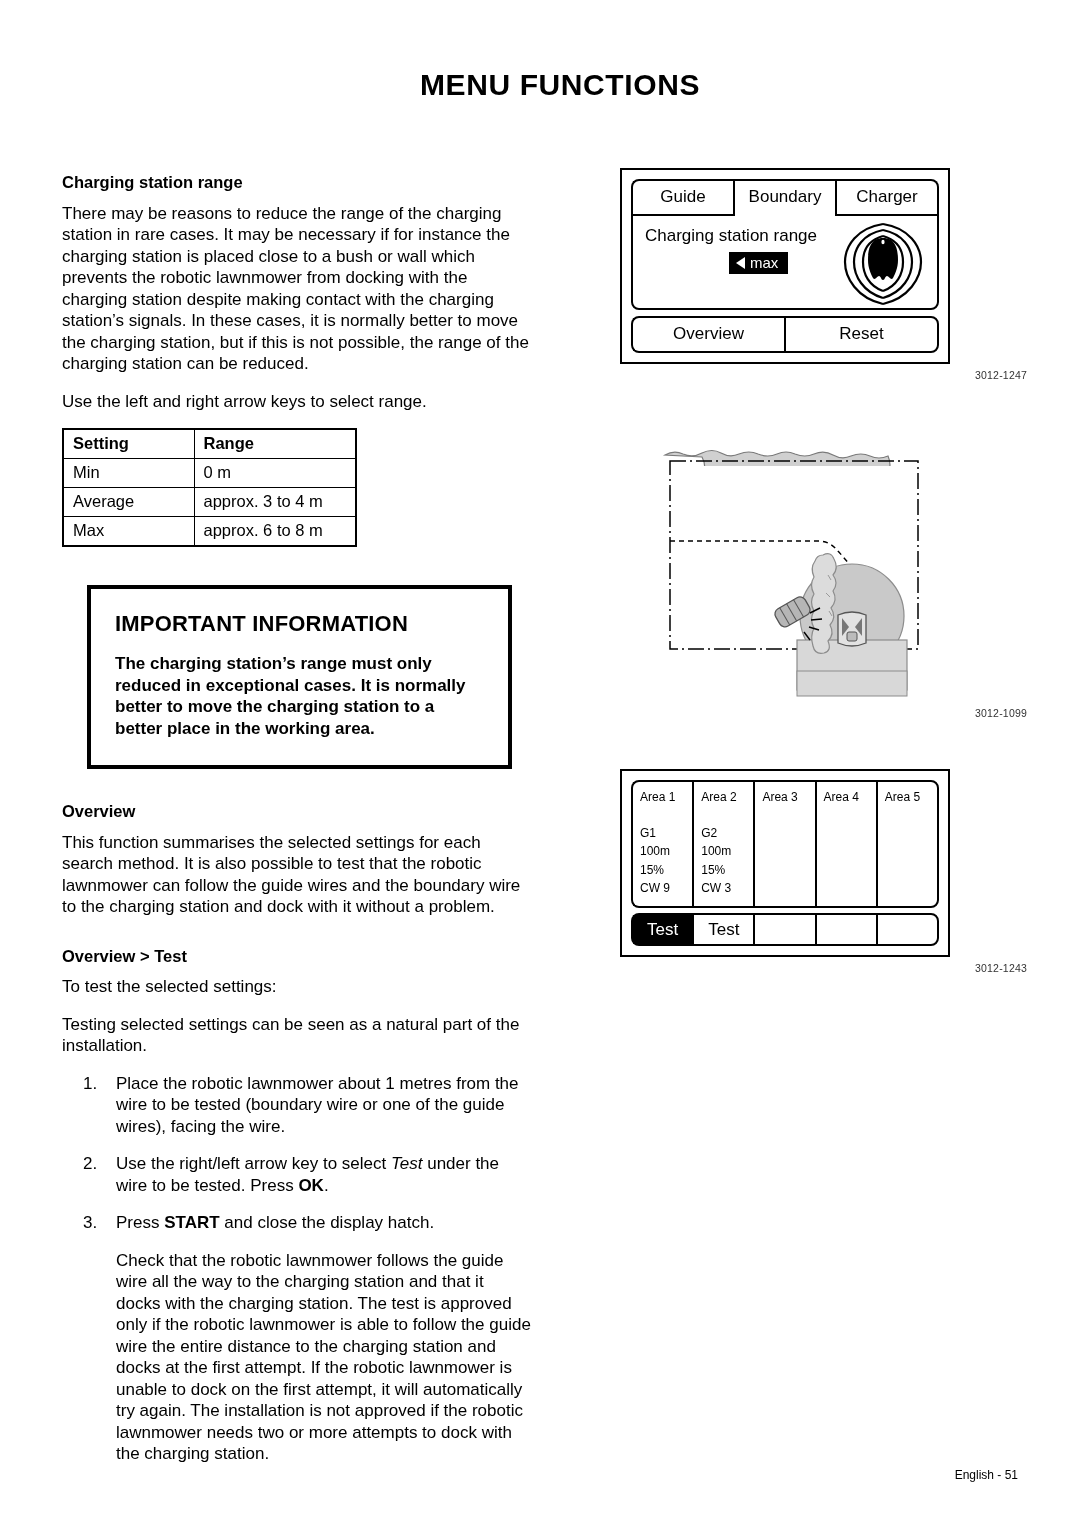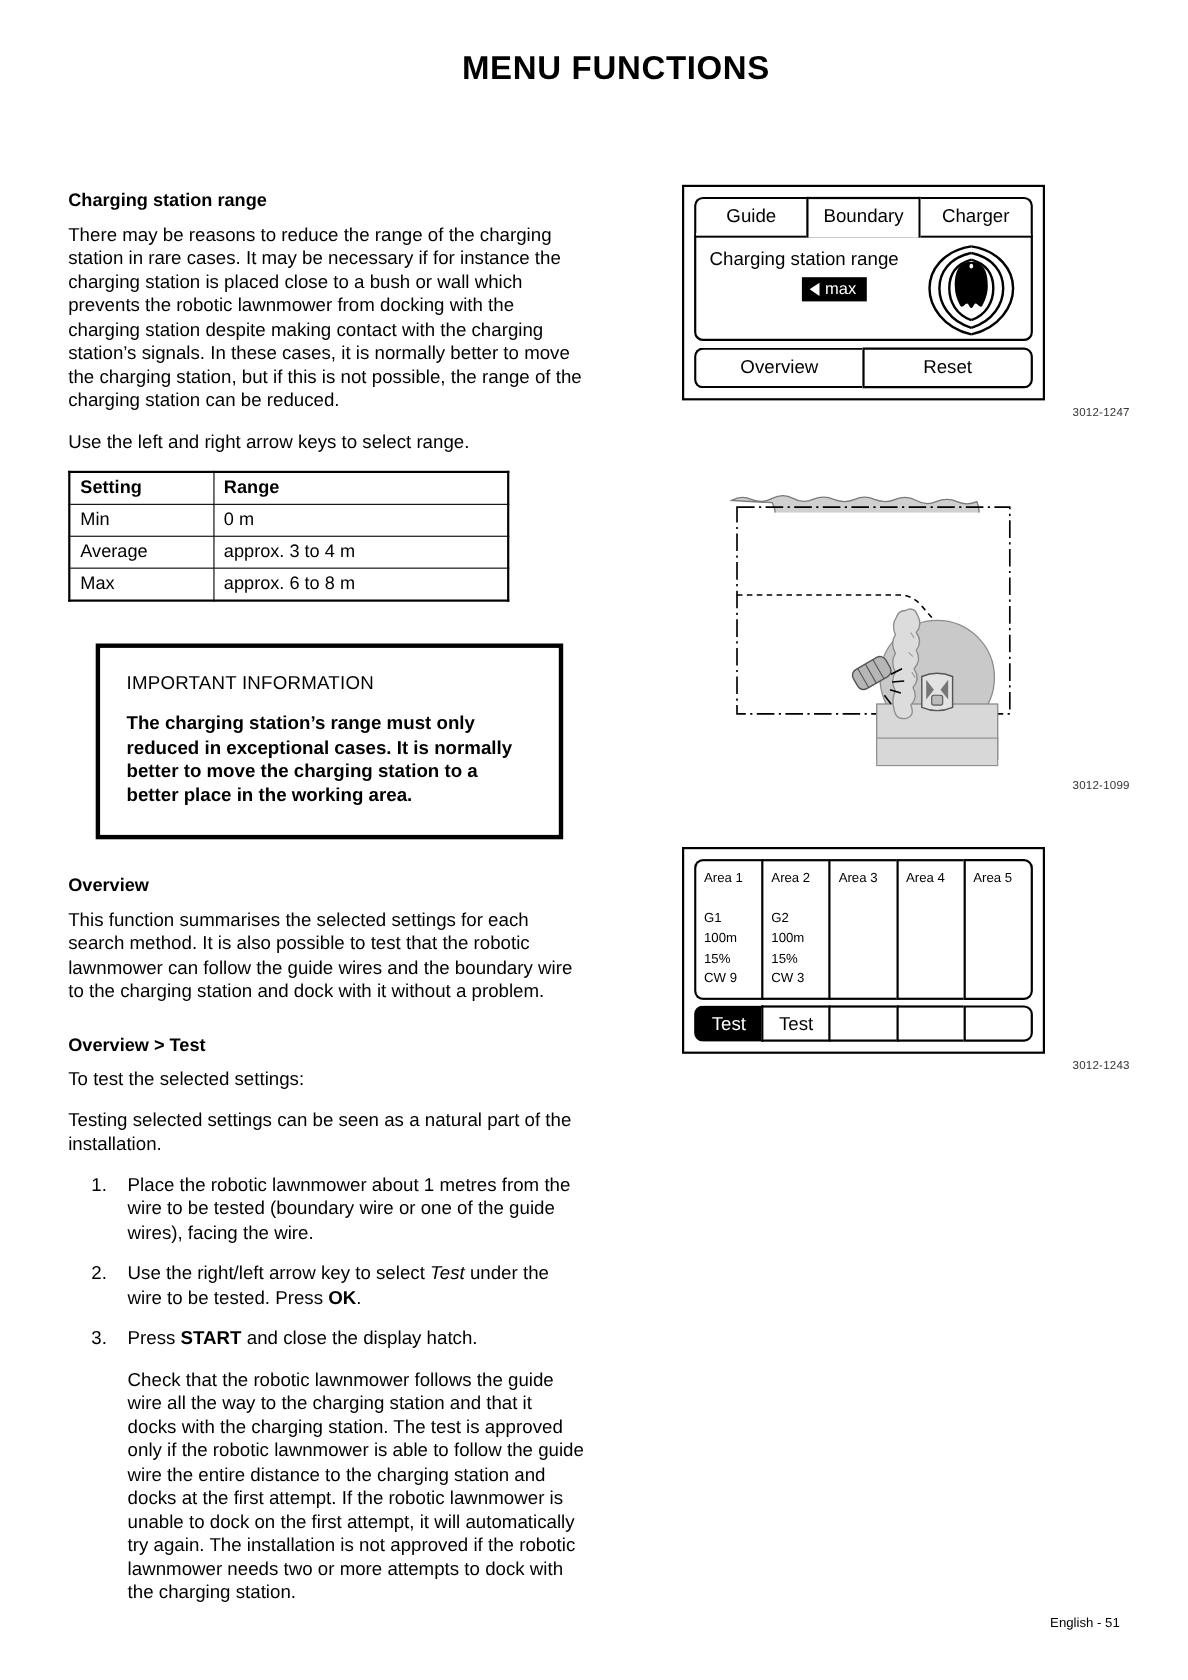--- a/index.html
+++ b/index.html
@@ -10,21 +10,21 @@
     background: #ffffff;
     font-family: "Liberation Sans", sans-serif;
     color: #000000;
     position: relative;
     overflow: hidden;
   }
 
   
   #page-header {
     position: absolute;
-    left: 0; top: 46px;
+    left: 0; top: 68px;
     width: 1080px;
     text-align: center;
   }
   #page-header .title {
     font-size: 30px;
     font-weight: bold;
     letter-spacing: 0.6px;
     display: inline-block;
     padding-left: 40px;
   }
@@ -54,21 +54,21 @@
     margin: 0 0 16px 0;
   }
   p.body-text:last-child { margin-bottom: 0; }
   .tight { margin-bottom: 12px; }
   em.italic { font-style: italic; }
   b.bold { font-weight: bold; }
 
   
   table.settings-table {
     border-collapse: collapse;
-    width: 401px;
+    width: 295px;
     margin: 4px 0 0 0;
     border: 2.5px solid #000;
   }
   table.settings-table td, table.settings-table th {
     border: 1.5px solid #000;
     padding: 4px 9px 5px 9px;
     font-size: 16.5px;
     text-align: left;
     font-weight: normal;
     height: 28px;
@@ -78,22 +78,22 @@
   table.settings-table td.col-setting, table.settings-table th.col-setting { width: 131px; }
 
   
   .important-box {
     border: 4px solid #000;
     width: 425px;
     margin: 38px 0 0 25px;
     padding: 22px 24px 26px 24px;
   }
   .important-box .ii-title {
-    font-size: 17px;
-    font-weight: normal;
+    font-size: 22px;
+    font-weight: bold;
     letter-spacing: 0.2px;
     margin: 0 0 16px 0;
   }
   .important-box .ii-body {
     font-size: 17px;
     font-weight: bold;
     line-height: 21.5px;
     margin: 0;
   }
 

